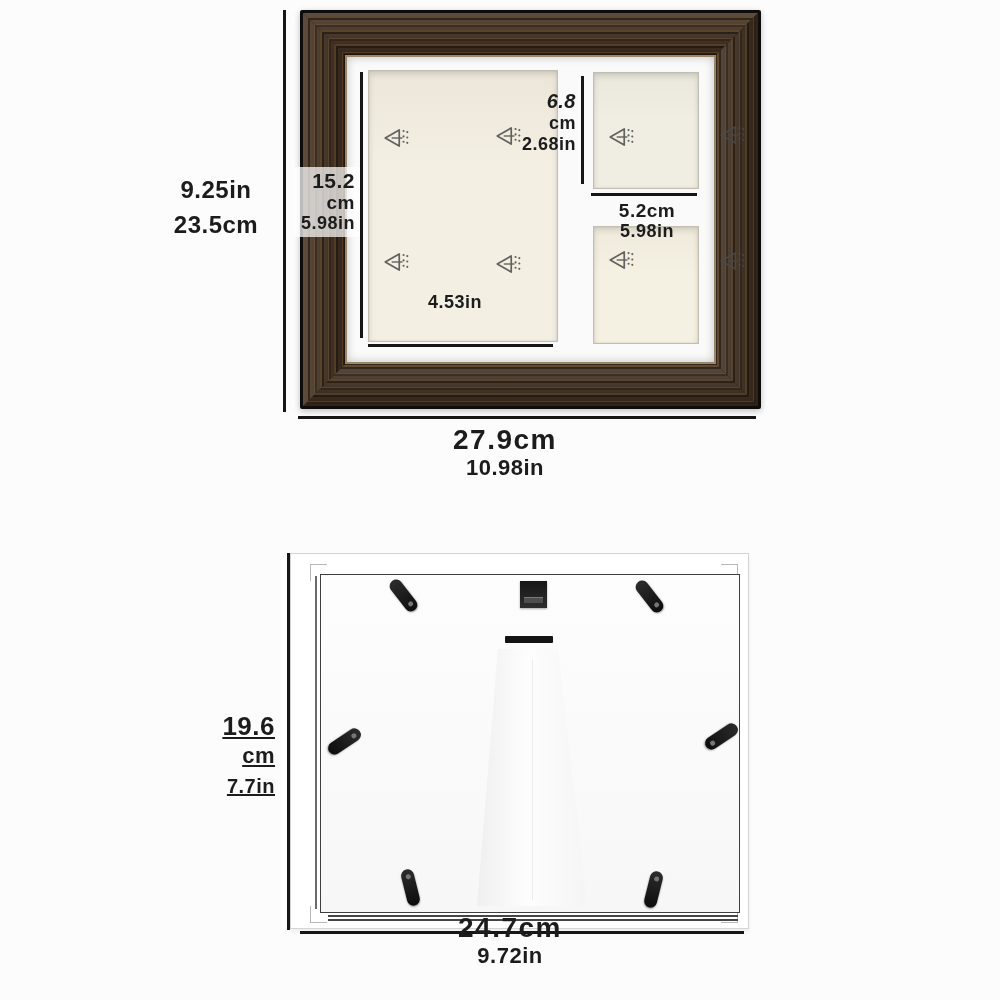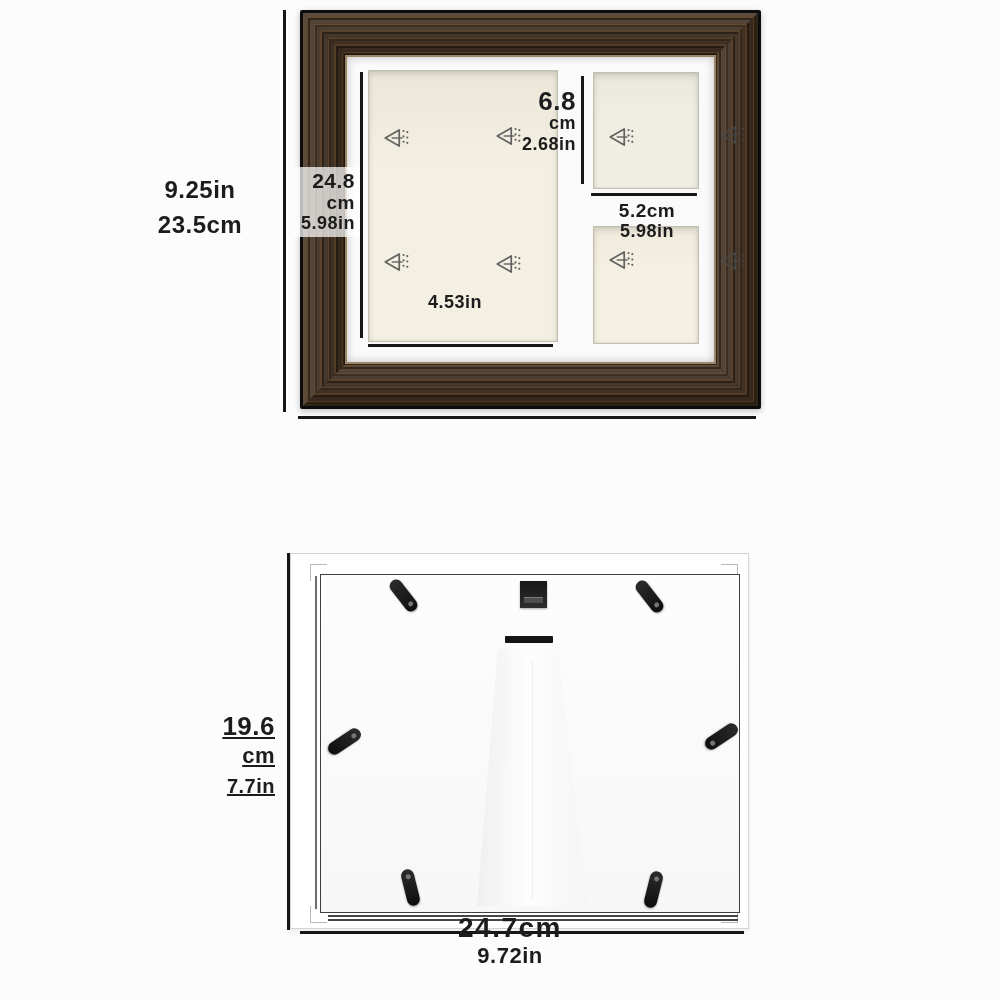--- a/index.html
+++ b/index.html
@@ -56,21 +56,21 @@
   .clip{position:absolute;width:13px;height:37px;background:linear-gradient(180deg,#2c2c2c,#0d0d0d);border-radius:7px;box-shadow:0 1px 2px rgba(0,0,0,.4);}
   .clip .hole{position:absolute;left:50%;transform:translateX(-50%);width:5px;height:5px;border-radius:50%;background:#757575;}
   .hole-top{top:5px;} .hole-bottom{bottom:5px;}
 </style>
 </head>
 <body>
 
 <div class="canvas">
 
   <div class="dim-line" style="left:283px;top:10px;width:2.5px;height:402px;"></div>
-  <div class="dim-text" style="left:140px;top:173px;width:120px;text-align:center;">
+  <div class="dim-text" style="left:156px;top:173px;width:120px;text-align:center;">
     <div style="font-size:24px;line-height:34px;">9.25in</div>
     <div style="font-size:24px;line-height:36px;">23.5cm</div>
   </div>
 
   <div class="frame">
     <div class="frame-inner">
       <div class="wood wood-h wood-top"></div>
       <div class="wood wood-h wood-bottom"></div>
       <div class="wood wood-v wood-left"></div>
       <div class="wood wood-v wood-right"></div>
@@ -174,44 +174,48 @@
         <circle cx="23.5" cy="5.5" r="1"></circle>
         <circle cx="20" cy="9.5" r="1"></circle>
         <circle cx="23.5" cy="10.5" r="1"></circle>
         <circle cx="20" cy="14.5" r="1"></circle>
         <circle cx="23.5" cy="15.5" r="1"></circle>
       </g>
     </svg>
 
   <div class="dim-line" style="left:360px;top:72px;width:2.5px;height:266px;"></div>
   <div class="dim-text vlabel-box" style="left:294px;top:167px;width:56px;">
-    <div style="font-size:21px;line-height:23px;">24.8</div>
+    <div style="font-size:21px;line-height:23px;">15.2</div>
     <div style="font-size:19px;line-height:21px;">cm</div>
     <div style="font-size:18px;line-height:21px;">5.98in</div>
   </div>
 
   <div class="dim-text" style="left:380px;top:292px;width:150px;text-align:center;">
     <div style="font-size:18px;line-height:21px;">4.53in</div>
   </div>
   <div class="dim-line" style="left:368px;top:344px;width:185px;height:2.5px;"></div>
 
   <div class="dim-line" style="left:581px;top:76px;width:2.5px;height:108px;"></div>
   <div class="dim-text" style="left:508px;top:90px;width:68px;text-align:right;">
-    <div style="font-size:26px;line-height:23px;">6.8</div>
+    <div style="font-size:20px;line-height:23px;font-style:italic;">6.8</div>
     <div style="font-size:18px;line-height:20px;">cm</div>
     <div style="font-size:18px;line-height:22px;">2.68in</div>
   </div>
 
   <div class="dim-line" style="left:591px;top:193px;width:106px;height:2.5px;"></div>
   <div class="dim-text" style="left:597px;top:200px;width:100px;text-align:center;">
     <div style="font-size:19px;line-height:21px;">5.2cm</div>
     <div style="font-size:18px;line-height:21px;">5.98in</div>
   </div>
 
   <div class="dim-line" style="left:298px;top:416px;width:458px;height:2.5px;"></div>
+  <div class="dim-text" style="left:380px;top:424px;width:250px;text-align:center;">
+    <div style="font-size:28px;line-height:32px;letter-spacing:1.5px;">27.9cm</div>
+    <div style="font-size:22px;line-height:24px;">10.98in</div>
+  </div>
 
   <div class="dim-line" style="left:287px;top:553px;width:2.5px;height:377px;"></div>
   <div class="dim-text" style="left:180px;top:710px;width:95px;text-align:right;text-decoration:underline;">
     <div style="font-size:26px;line-height:32px;">19.6</div>
     <div style="font-size:22px;line-height:28px;">cm</div>
     <div style="font-size:20px;line-height:32px;">7.7in</div>
   </div>
 
   <div class="backframe"></div>
   <div class="corner tl" style="left:310px;top:564px;"></div>

